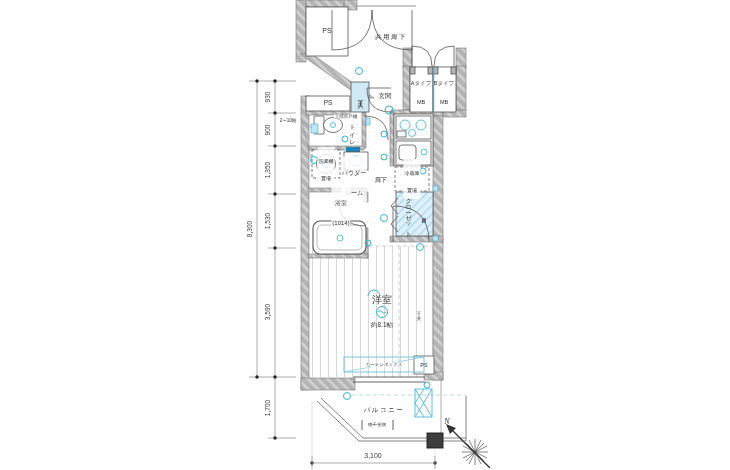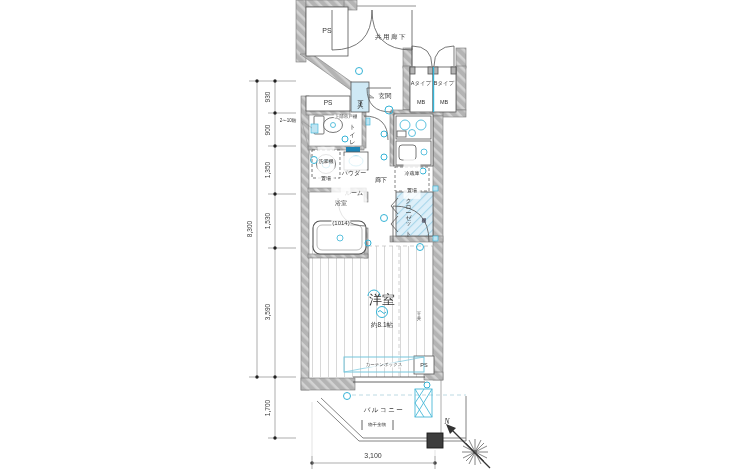--- a/index.html
+++ b/index.html
@@ -2,21 +2,21 @@
 <html><head>
 <meta charset="utf-8">
 <style>
   html,body{margin:0;padding:0;background:#fff;}
   #stage{position:relative;width:730px;height:470px;background:#ffffff;overflow:hidden;
          font-family:"Liberation Sans","DejaVu Sans",sans-serif;color:#333;}
   #plan-svg{position:absolute;left:0;top:0;}
   .lbl{position:absolute;transform:translate(-50%,-50%);white-space:pre;line-height:1.15;
        text-align:center;color:#333;pointer-events:none;}
   .s4{font-size:4.5px;} .s45{font-size:5px;} .s5{font-size:5.5px;} .s55{font-size:6px;}
-  .s6{font-size:6.5px;} .s65{font-size:7px;} .s7{font-size:13px;} .s75{font-size:8px;}
+  .s6{font-size:6.5px;} .s65{font-size:7px;} .s7{font-size:10px;} .s75{font-size:8px;}
   .v{writing-mode:vertical-rl;text-orientation:upright;letter-spacing:1px;}
   .rot{transform:translate(-50%,-50%) rotate(-90deg);}
   .bg{background:rgba(255,255,255,.8);padding:0 1px;}
   .dim{color:#3a3a3a;}
   .north{font-family:"Liberation Serif","DejaVu Serif",serif;font-style:italic;}
   .ls1{letter-spacing:1.5px;}
 </style>
 </head>
 <body>
 

